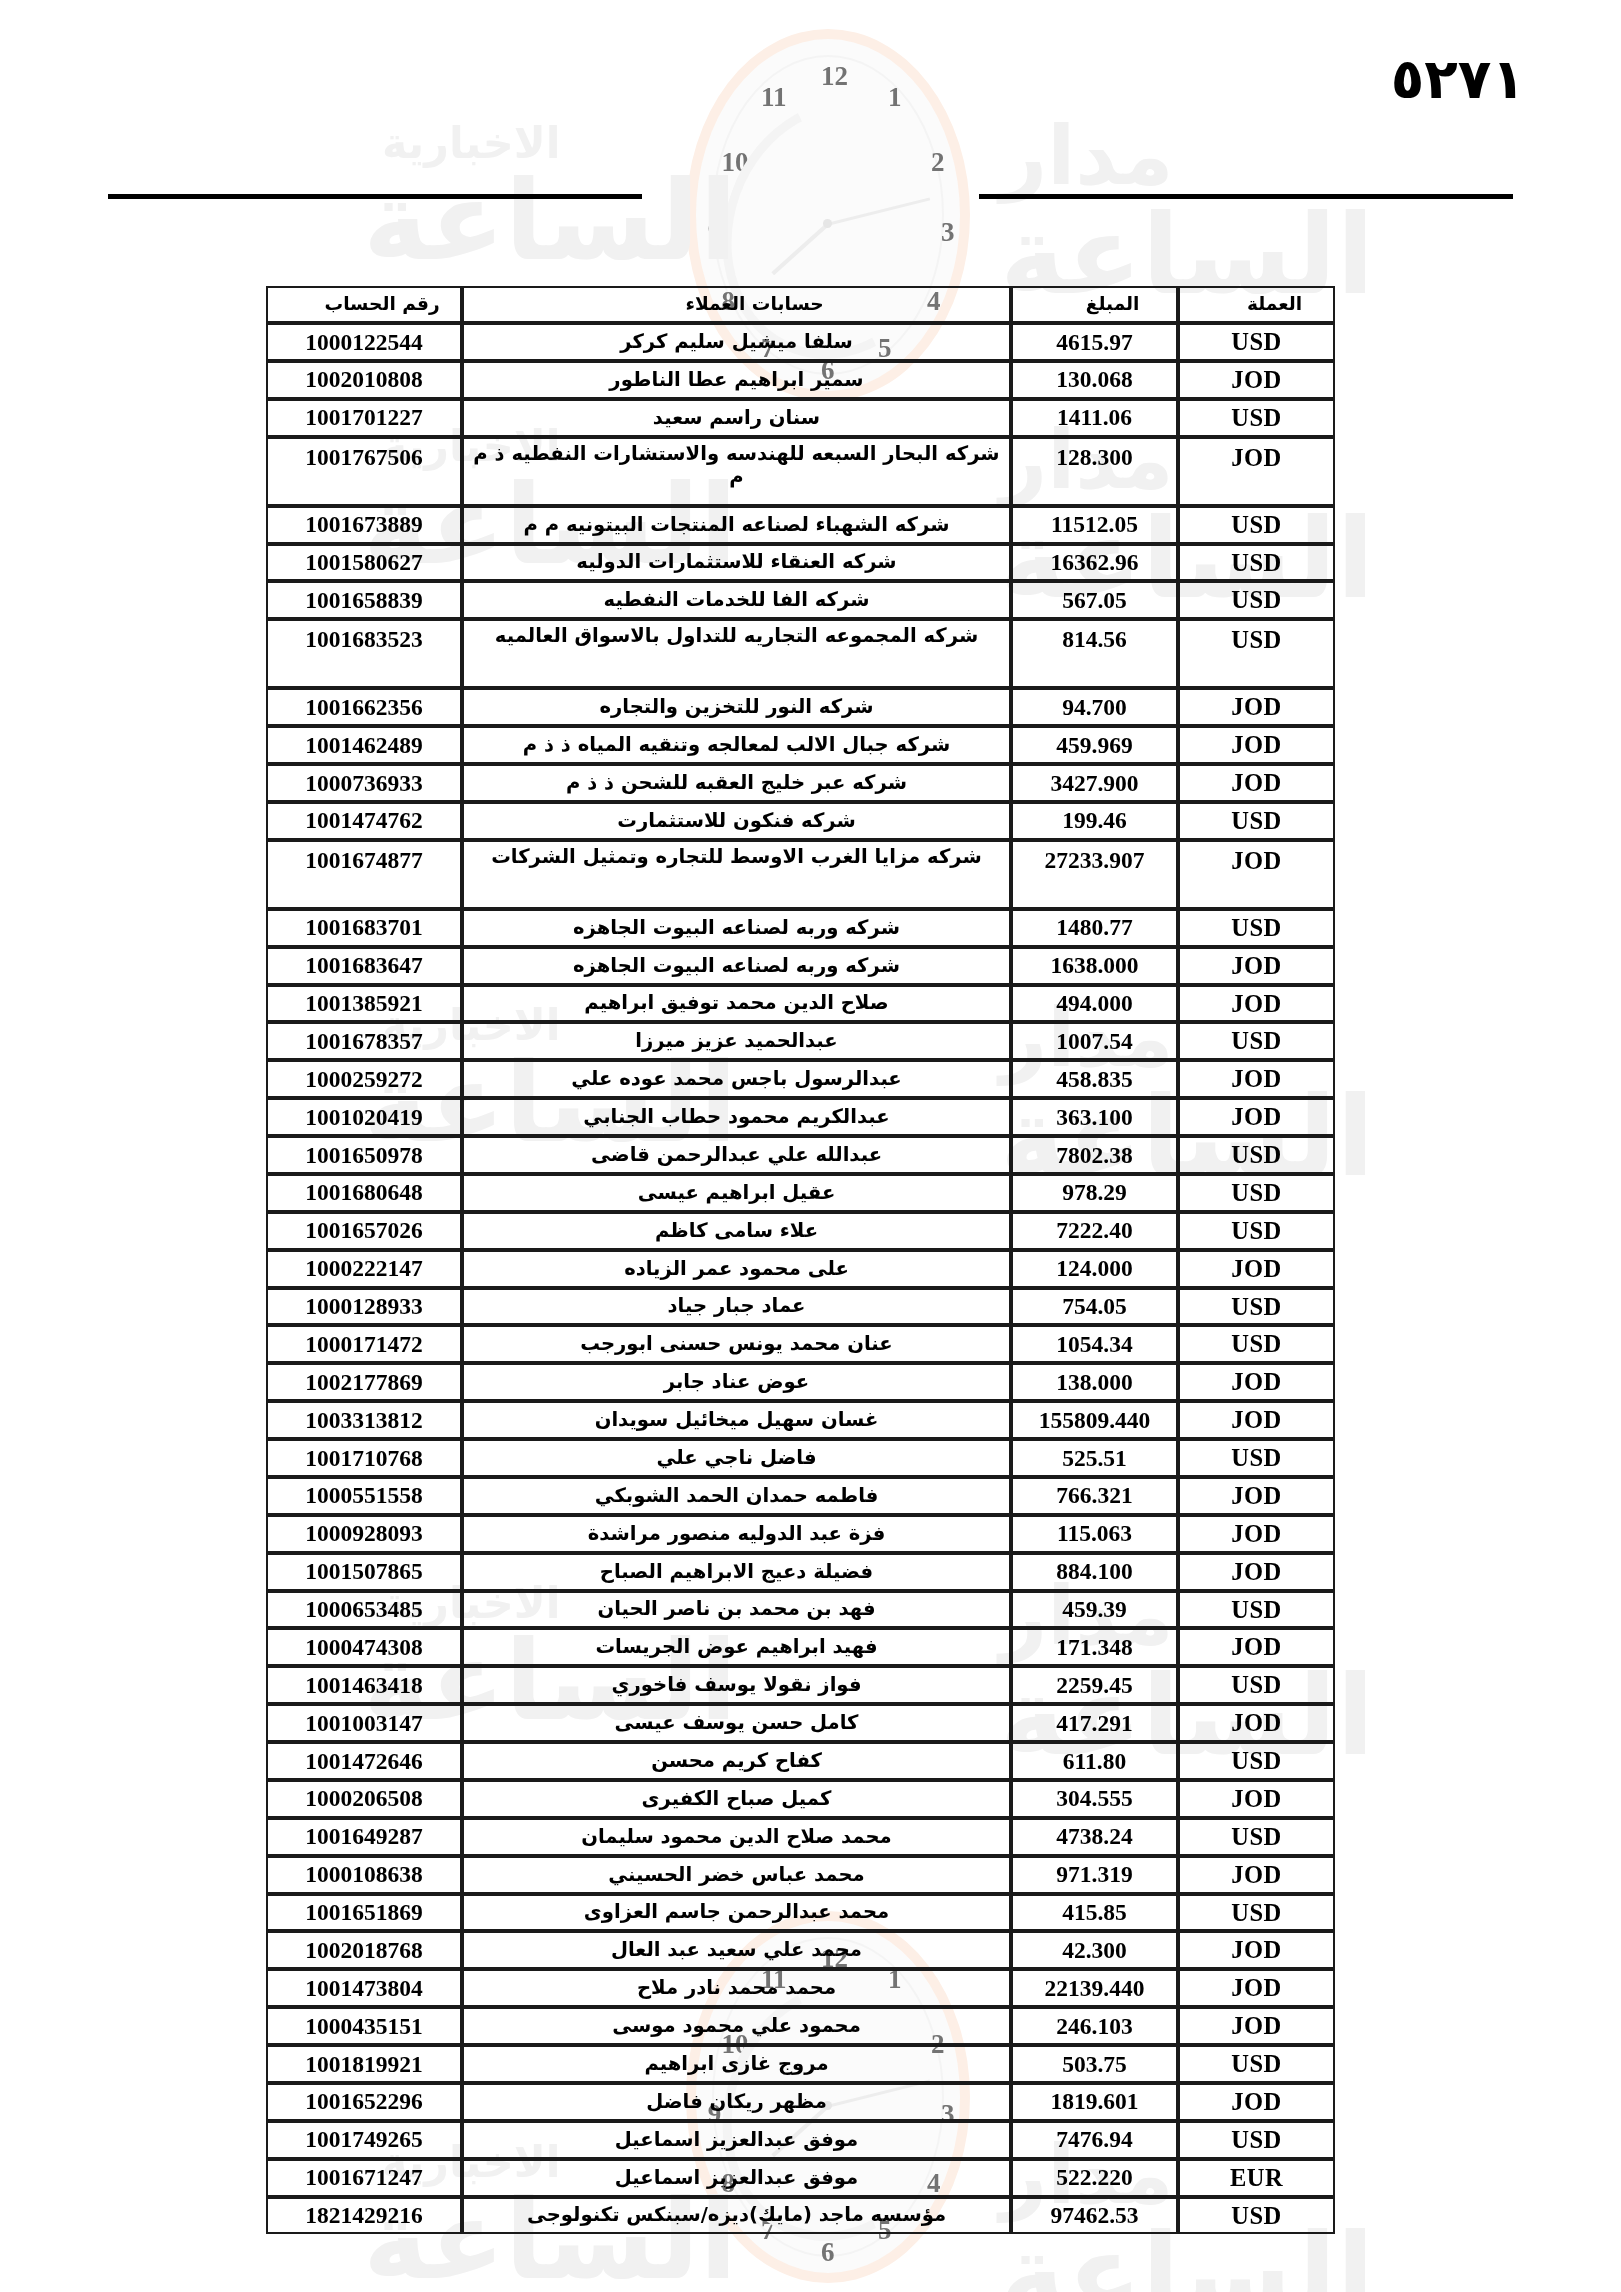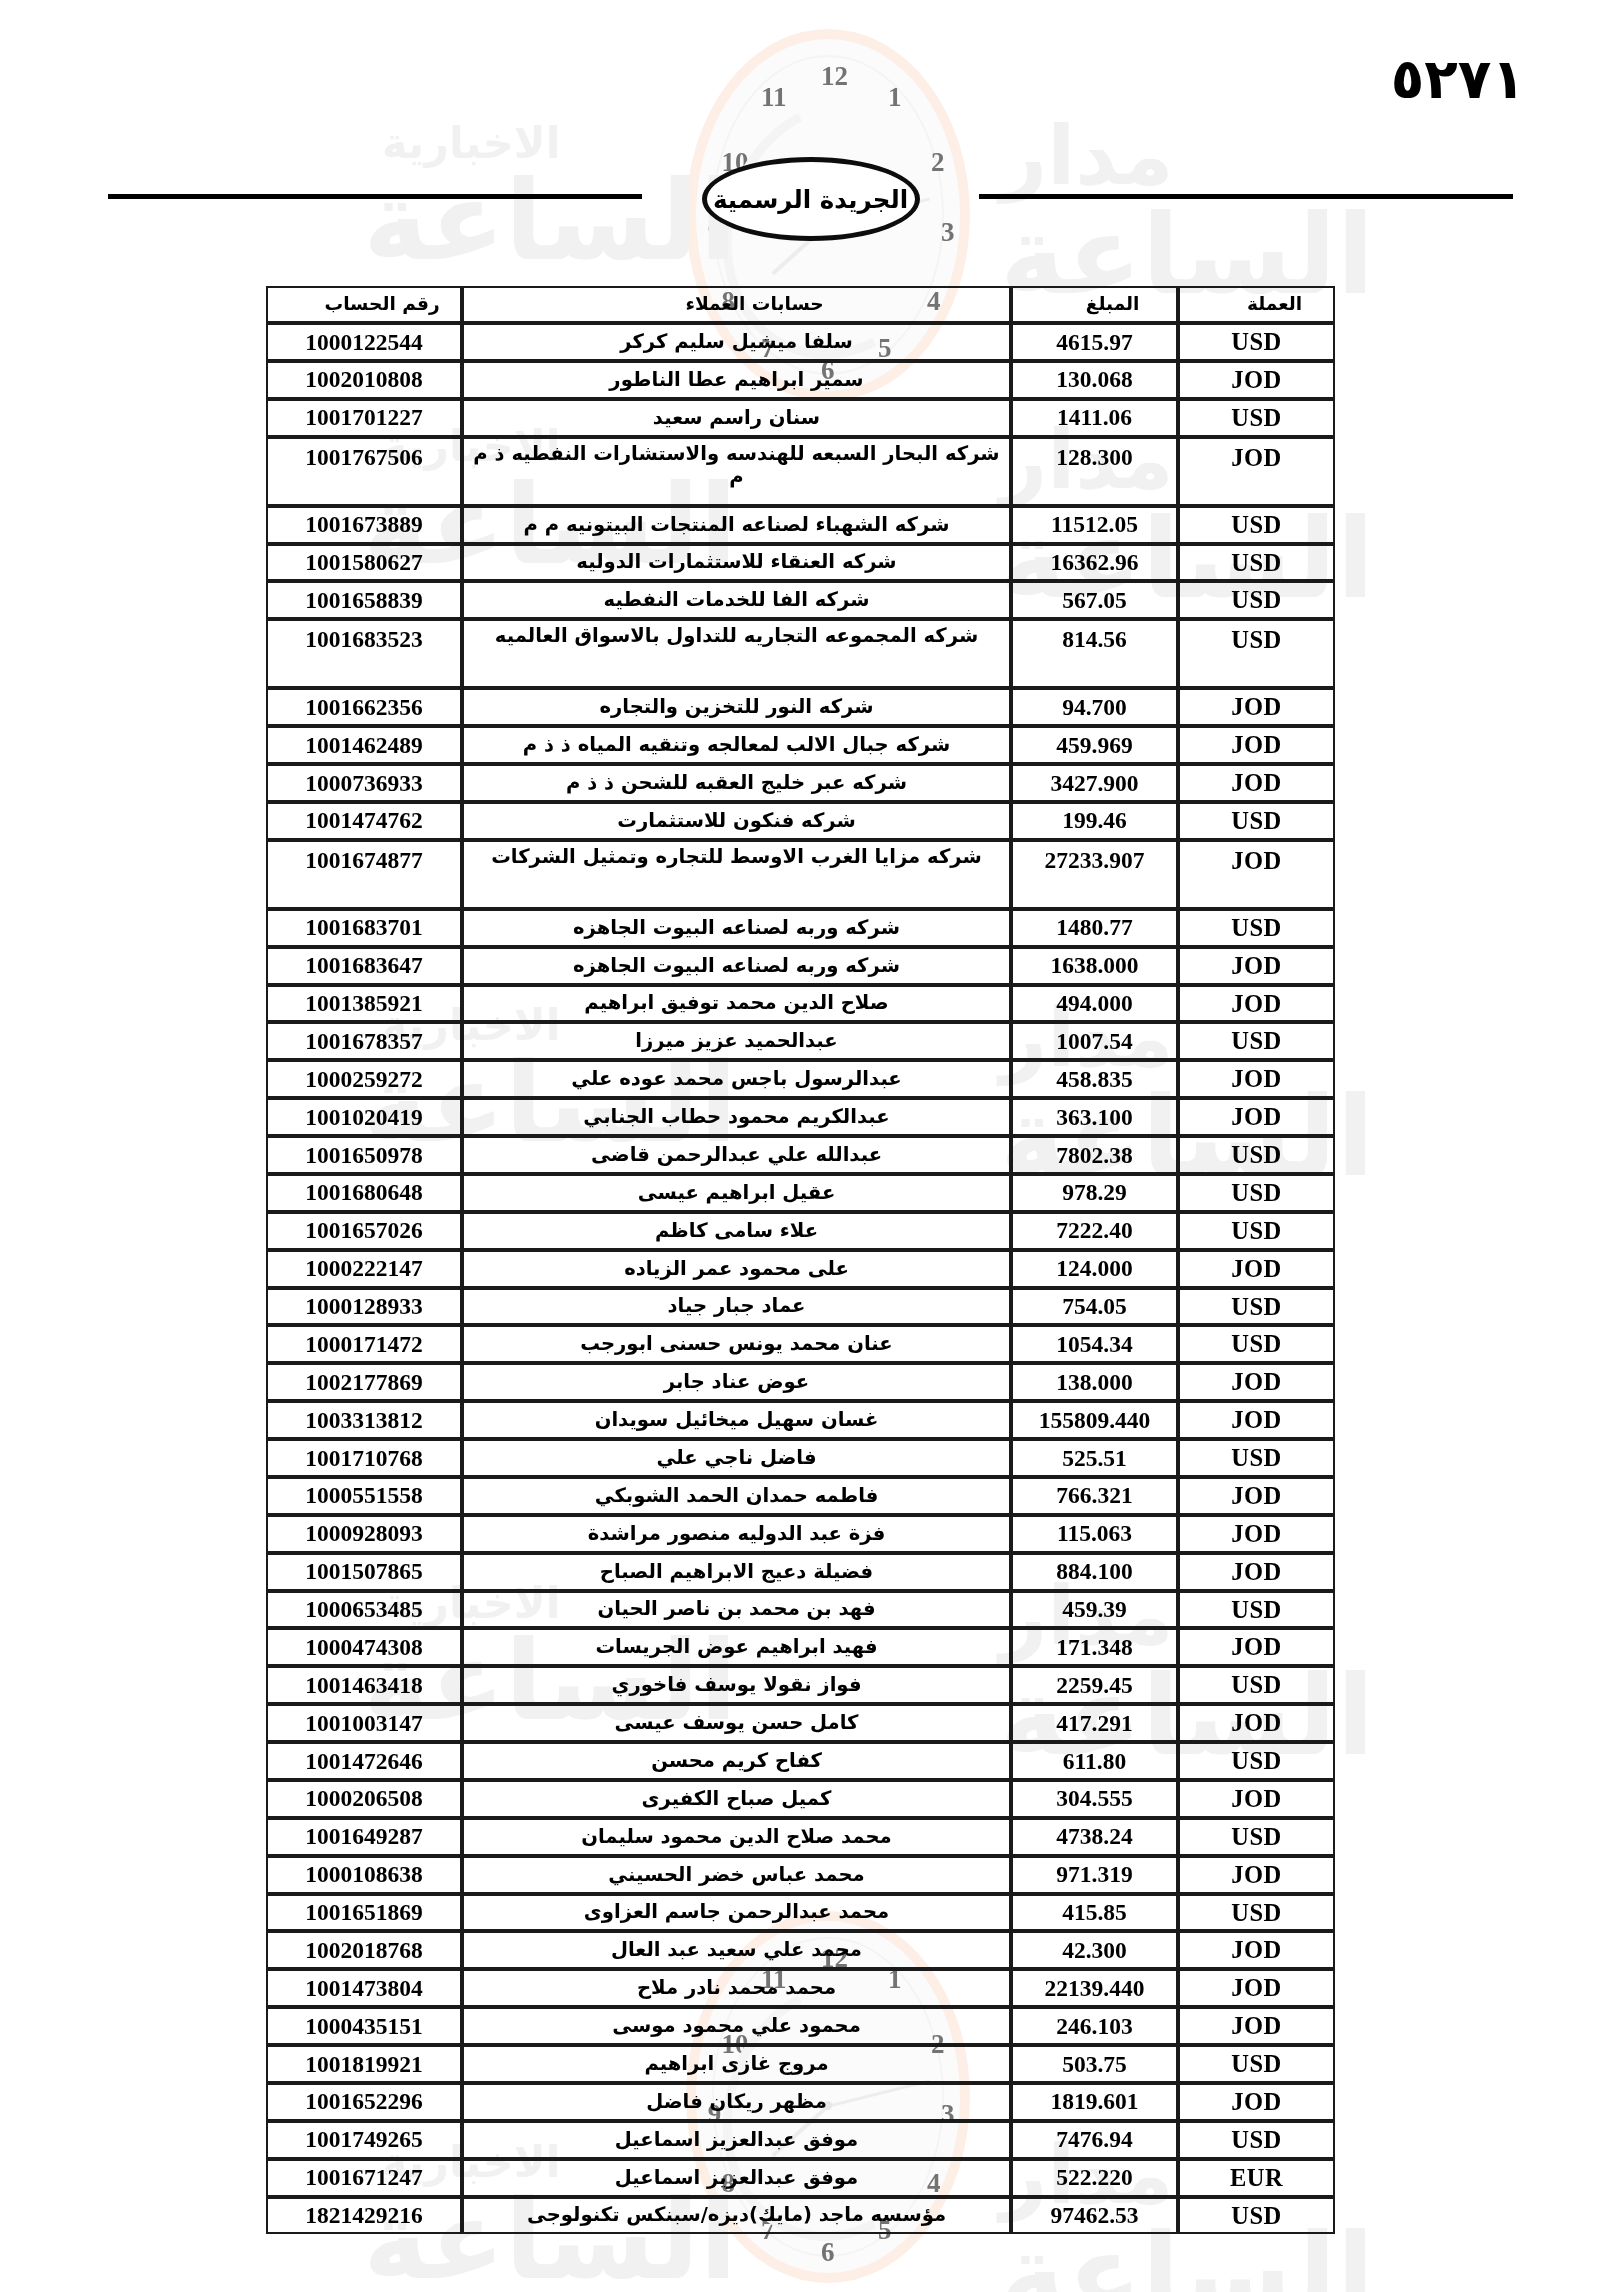--- a/index.html
+++ b/index.html
@@ -266,23 +266,20 @@
     <div class="wm-arabic wm-saa" style="left:363px;  top:2176px;">الساعة</div>
   </div>
 
   <div class="page-number">٥٢٧١</div>
 
   <div class="rule-wrap">
     <div class="rule-line rule-left"></div>
     <div class="rule-line rule-right"></div>
   </div>
 
-  <div class="masthead-oval">
-    <span class="masthead-text">الجريدة الرسمية</span>
-  </div>
 
   <div class="table-wrap">
     <table class="ledger">
       <colgroup>
         <col class="col-currency">
         <col class="col-amount">
         <col class="col-name">
         <col class="col-account">
       </colgroup>
       <thead>

